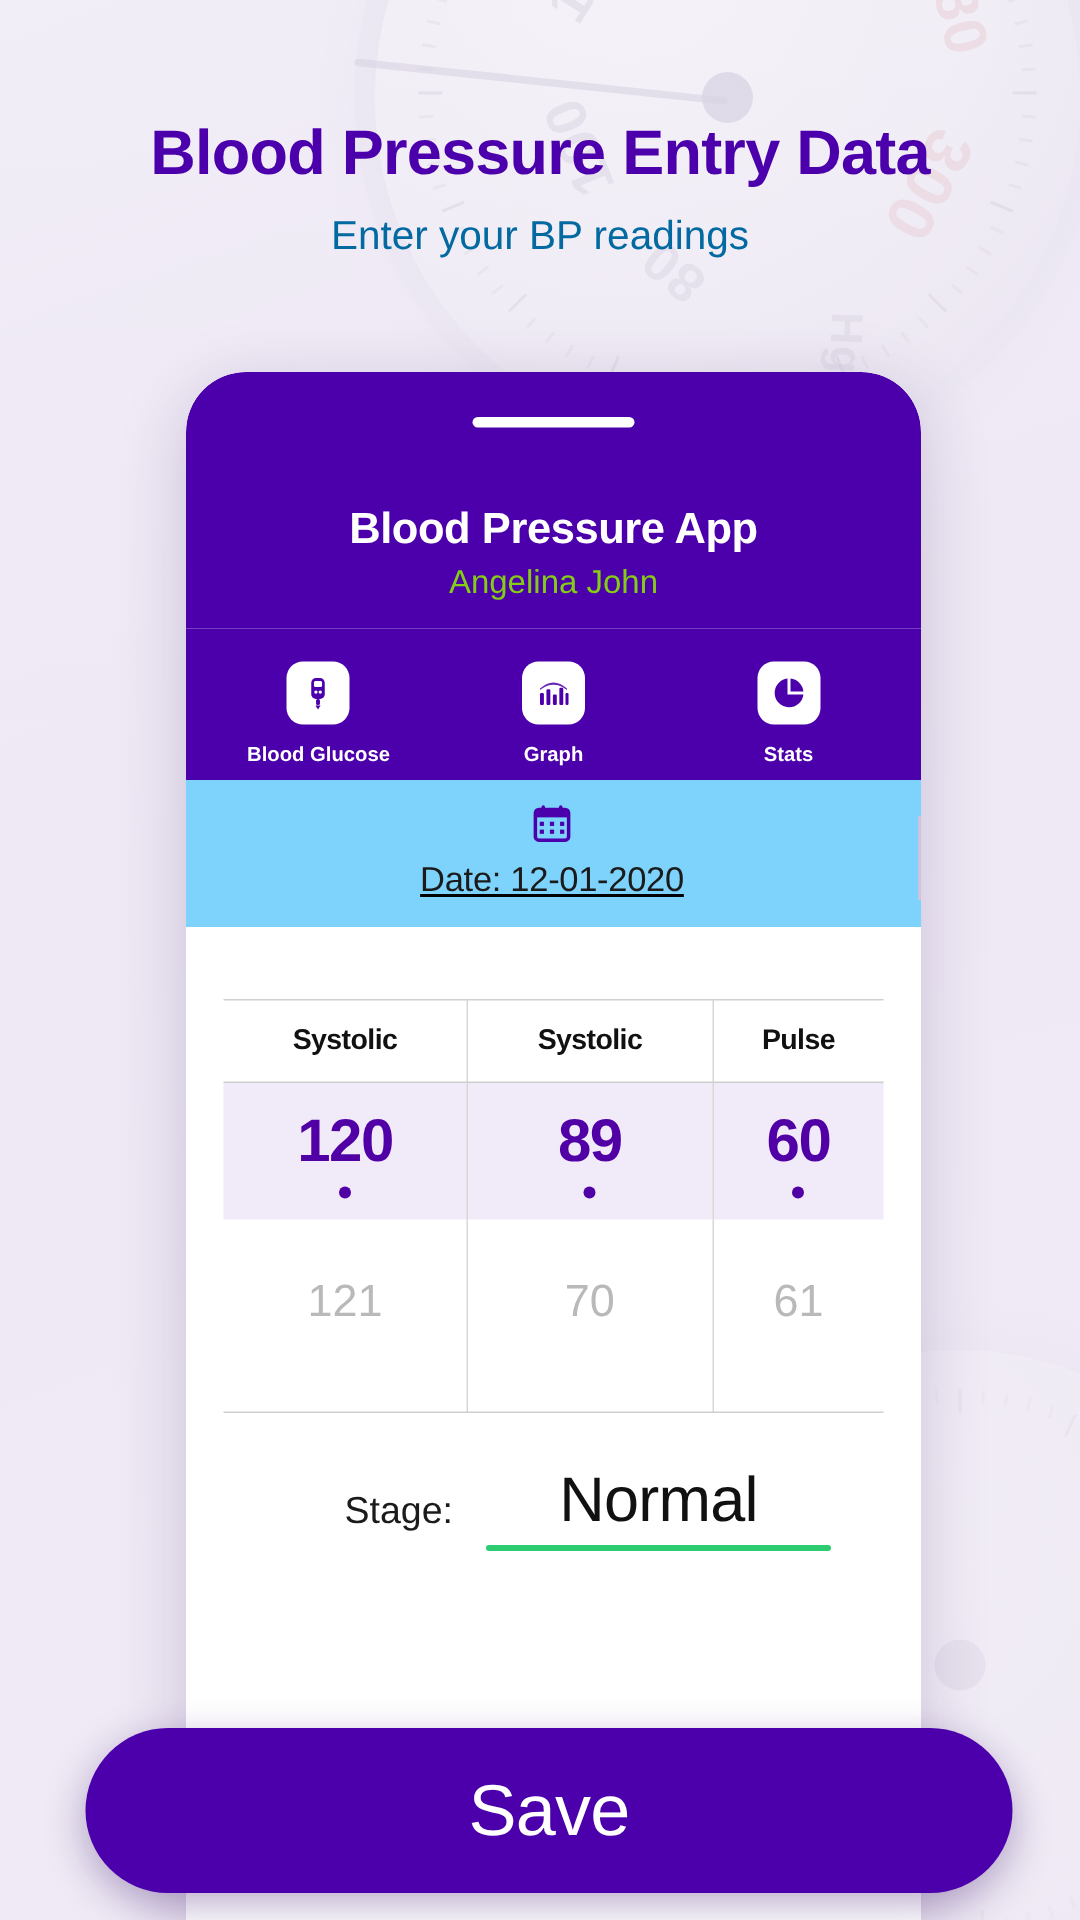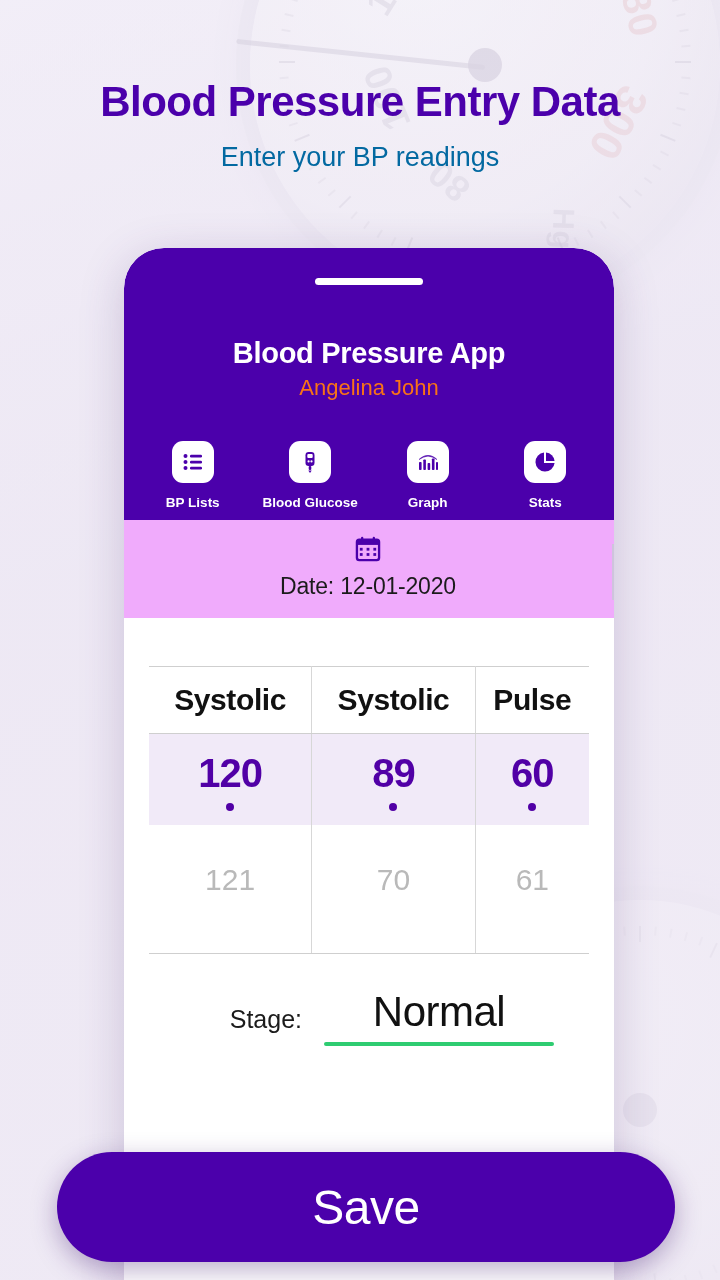--- a/index.html
+++ b/index.html
@@ -131,21 +131,21 @@
     margin-top: 52px;
     text-align: center;
     color: #ffffff;
     font-size: 29px;
     font-weight: 700;
     letter-spacing: -0.3px;
   }
   .app-user {
     margin-top: 5px;
     text-align: center;
-    color: #f97316;
+    color: #84cc16;
     font-size: 22px;
     font-weight: 400;
   }
 
   
   .tabbar {
     background: #4b00ab;
     display: flex;
     padding: 22px 10px 0;
     position: relative;
@@ -184,25 +184,26 @@
   .tab.active .tab-underline {
     position: absolute;
     bottom: 0; left: 4px; right: 4px;
     height: 4px;
     background: #ffffff;
     border-radius: 2px;
   }
 
   
   .dt-strip {
-    background: #f0abfc;
+    background: #7dd3fc;
     display: flex;
     align-items: flex-end;
     padding: 14px 0 18px;
     position: relative;
+    text-decoration: underline;
   }
   .dt-cell {
     flex: 1;
     display: flex;
     flex-direction: column;
     align-items: center;
   }
   .dt-icon { height: 30px; display: flex; align-items: center; justify-content: center; }
   .dt-text {
     margin-top: 9px;
@@ -230,21 +231,21 @@
     text-align: center;
     border-left: 1px solid #d7d7d7;
     border-right: 1px solid #d7d7d7;
   }
   .bp-table th:first-child, .bp-table td:first-child { border-left: none; }
   .bp-table th:last-child, .bp-table td:last-child { border-right: none; }
   .bp-table thead th {
     border-top: 1px solid #cfcfcf;
     border-bottom: 1px solid #cfcfcf;
     padding: 16px 0;
-    font-size: 30px;
+    font-size: 19px;
     font-weight: 700;
     color: #111111;
     letter-spacing: -0.4px;
   }
   .row-dim td {
     padding: 38px 0;
     font-size: 30px;
     color: #b9b9b9;
     font-weight: 400;
   }
@@ -458,34 +459,20 @@
 
   <div class="phone-header">
     <div class="speaker"></div>
     <div class="app-title">Blood Pressure App</div>
     <div class="app-user">Angelina John</div>
   </div>
 
   <div class="tabbar">
 
 
-    <div class="tab">
-      <div class="tab-icon">
-        <svg width="24" height="24" viewBox="0 0 24 24" fill="#4b00ab">
-          <circle cx="4.5" cy="6" r="2"></circle>
-            <rect x="9" y="4.7" width="12" height="2.7" rx="1.2"></rect>
-          <circle cx="4.5" cy="12" r="2"></circle>
-            <rect x="9" y="10.7" width="12" height="2.7" rx="1.2"></rect>
-          <circle cx="4.5" cy="18" r="2"></circle>
-            <rect x="9" y="16.7" width="12" height="2.7" rx="1.2"></rect>
-        </svg>
-      </div>
-      <div class="tab-dot hidden"></div>
-      <div class="tab-label">BP Lists</div>
-    </div>
 
     <div class="tab">
       <div class="tab-icon">
         <svg width="24" height="24" viewBox="0 0 24 24" fill="#4b00ab">
           <rect x="7.5" y="2" width="9" height="14" rx="3.2"></rect>
           <rect x="9.3" y="4" width="5.4" height="4" rx="1" fill="#ffffff"></rect>
           <circle cx="10.6" cy="11.4" r="1.1" fill="#ffffff"></circle>
           <circle cx="13.5" cy="11.4" r="1.1" fill="#ffffff"></circle>
           <rect x="10.7" y="16" width="2.6" height="4" rx="1"></rect>
           <path d="M12 23 L10.3 20.4 L13.7 20.4 Z"></path>

